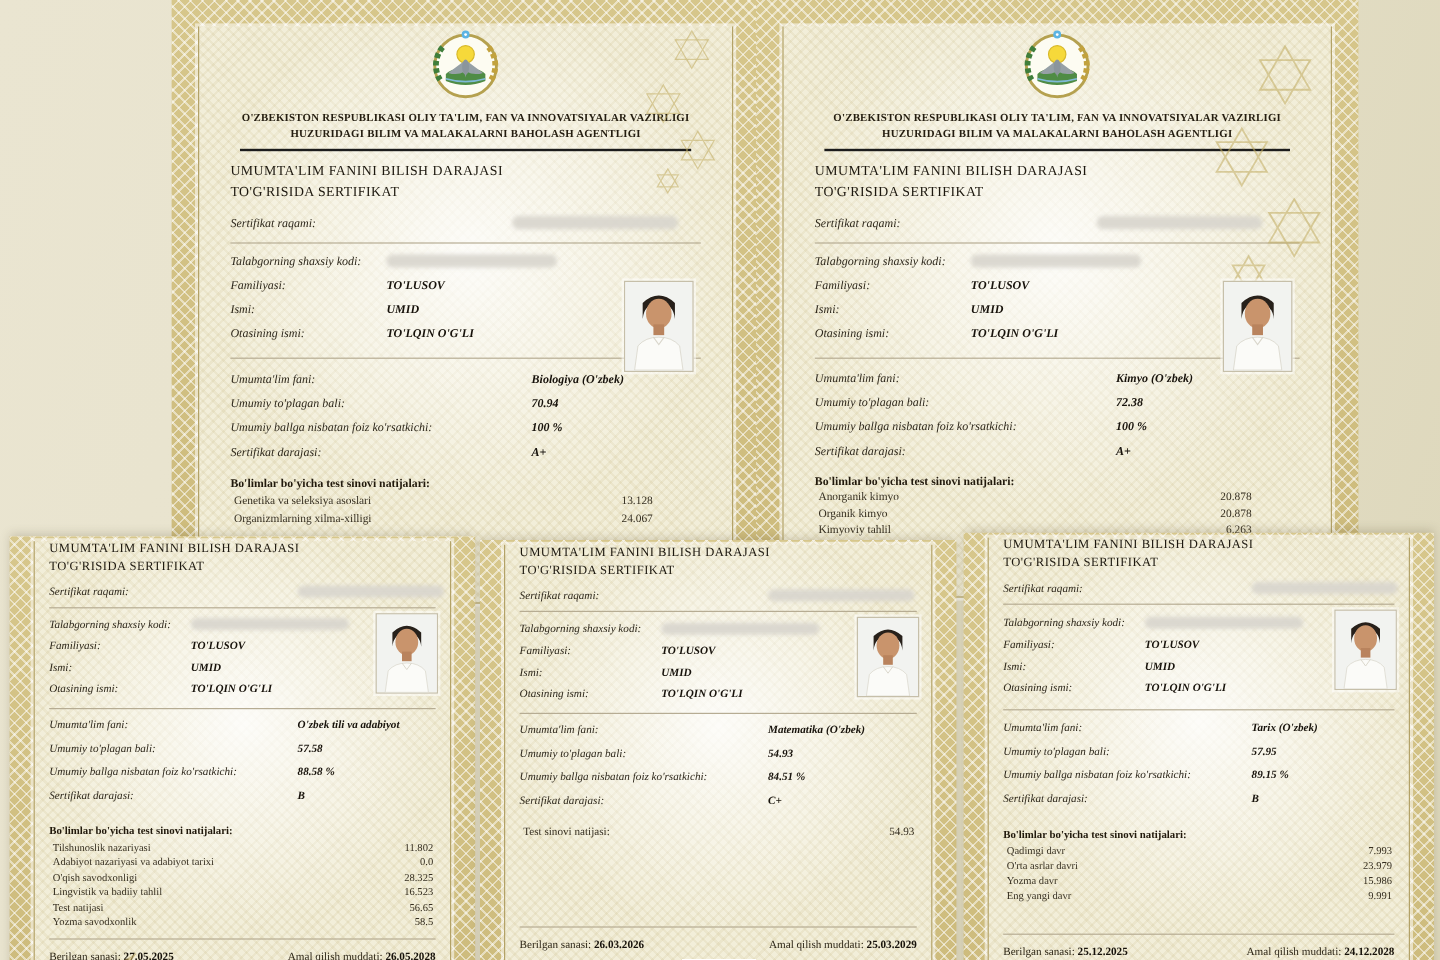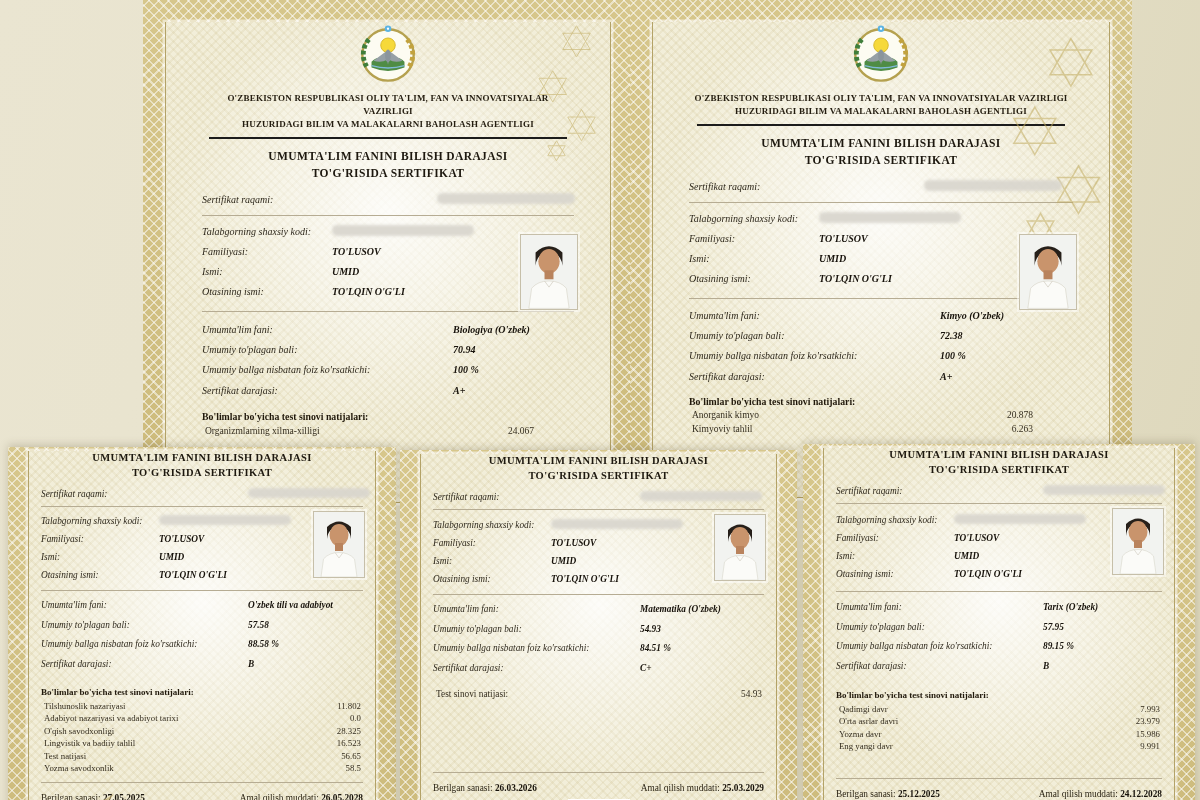--- a/index.html
+++ b/index.html
@@ -23,27 +23,27 @@
   #cert-tar{left:803px;top:444px;width:392px;height:383px;}
   .cert-inner{position:relative;box-sizing:border-box;height:100%;
     background-color:#f2eed9;
     background-image:
       radial-gradient(circle at 50% 40%,rgba(255,255,255,.85),rgba(255,255,255,0) 60%),
       repeating-linear-gradient(45deg,rgba(190,172,112,.13) 0 2px,transparent 2px 6px),
       repeating-linear-gradient(135deg,rgba(190,172,112,.13) 0 2px,transparent 2px 6px);
     border:1px solid #b3a267;
     box-shadow:0 0 0 2.5px rgba(255,255,255,.55);
   }
-  .cert--top .cert-inner{border-top:none;padding:0 36px;}
+  .cert--top .cert-inner{border-top:none;padding:0 26px;}
   .cert--bot .cert-inner{border-top:none;border-bottom:none;padding:0 12px;}
   .emblem{display:block;margin:22px auto 0;width:62px;height:62px;}
   .ministry{margin-top:8px;text-align:center;font-weight:bold;font-size:9px;
     line-height:1.45;color:#241d10;letter-spacing:.2px;}
   .rule{margin:6px auto 0;width:96%;border-top:2px solid #1c1c1c;}
-  .title{margin:9px 0 0;text-align:center;font-weight:bold;font-size:11.5px;
+  .title{margin:9px 0 0;text-align:left;font-weight:normal;font-size:11.5px;
     line-height:1.45;color:#1d180f;letter-spacing:.4px;}
   .cert--bot .title{font-size:10.5px;margin-top:4px;line-height:1.42;}
   .sep{border-top:1px solid #b6ac93;}
   .row{position:relative;font-size:10px;color:#2e281c;height:13px;white-space:nowrap;font-style:italic;}
   .row .val{position:absolute;left:251px;font-weight:bold;color:#17120b;}
   .row.personal .val{left:130px;}
   .cert--bot .row{font-size:9.3px;height:12px;}
   .cert--bot .row .val{left:207px;}
   .cert--bot .row.personal .val{left:118px;}
   .smudge{position:absolute;top:-1px;height:11px;border-radius:5px;
@@ -209,20 +209,24 @@
       <div class="row" style="margin-top:7px">
         <span class="lbl">Umumiy ballga nisbatan foiz ko'rsatkichi:</span>
         <span class="val">100 %</span>
       </div>
       <div class="row" style="margin-top:8px">
         <span class="lbl">Sertifikat darajasi:</span>
         <span class="val">A+</span>
       </div>
       <div class="shead" style="margin-top:13px">Bo'limlar bo'yicha test sinovi natijalari:</div>
       <div class="srow" style="margin-top:2px">
+        <span>Genetika va seleksiya asoslari</span>
+        <span>13.128</span>
+      </div>
+      <div class="srow" style="margin-top:2px">
         <span>Organizmlarning xilma-xilligi</span>
         <span>24.067</span>
       </div>
     </div>
   </article>
 
   <article class="cert cert--top" id="cert-kim">
     <div class="cert-inner">
       <svg class="stars" width="95" height="250">
           <use href="#sym-stars"></use>
@@ -281,20 +285,24 @@
       <div class="row" style="margin-top:8px">
         <span class="lbl">Sertifikat darajasi:</span>
         <span class="val">A+</span>
       </div>
       <div class="shead" style="margin-top:12px">Bo'limlar bo'yicha test sinovi natijalari:</div>
       <div class="srow" style="margin-top:1px">
         <span>Anorganik kimyo</span>
         <span>20.878</span>
       </div>
       <div class="srow" style="margin-top:1px">
+        <span>Organik kimyo</span>
+        <span>20.878</span>
+      </div>
+      <div class="srow" style="margin-top:1px">
         <span>Kimyoviy tahlil</span>
         <span>6.263</span>
       </div>
     </div>
   </article>
 
   <article class="cert cert--bot" id="cert-uzb">
     <div class="cert-inner">
       <h2 class="title">
         <div>UMUMTA'LIM FANINI BILISH DARAJASI</div>

